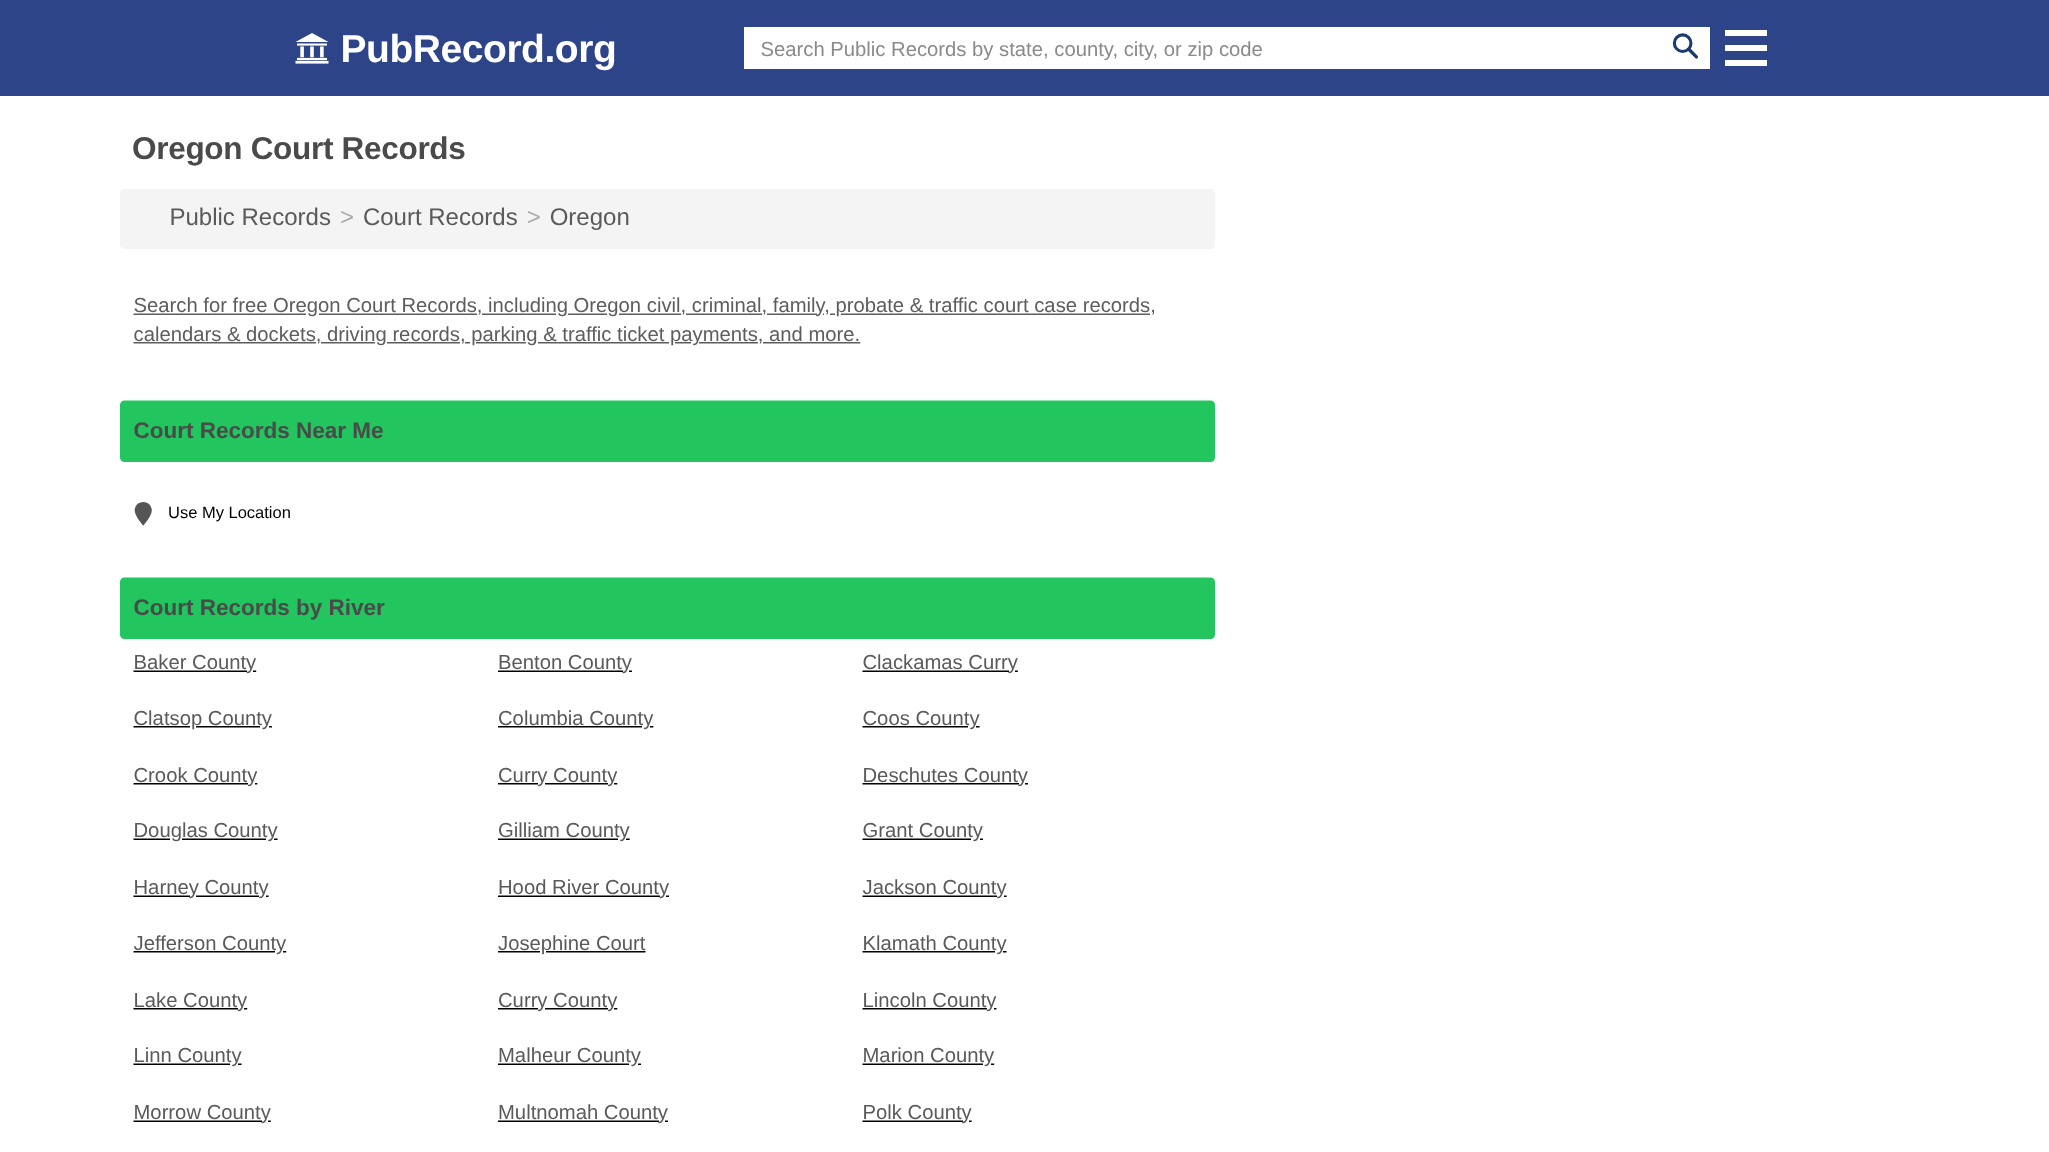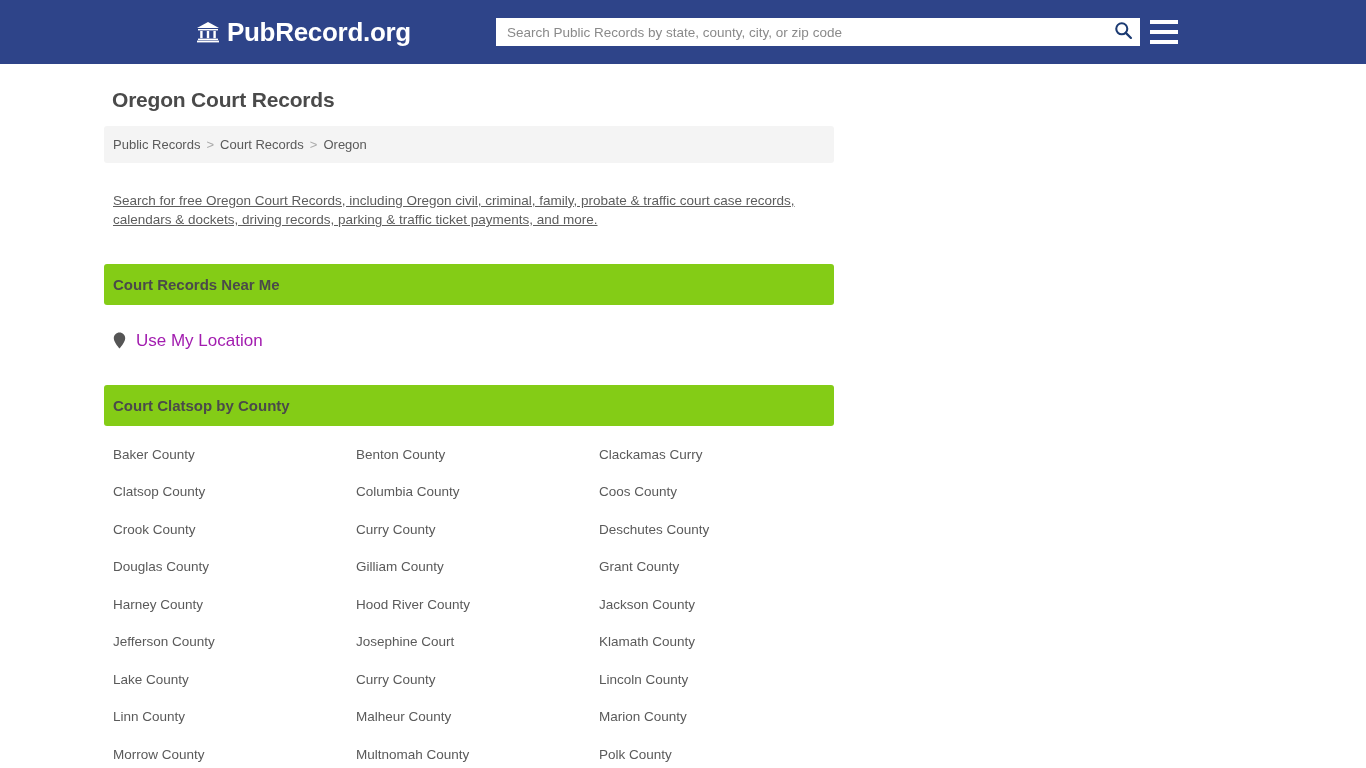--- a/index.html
+++ b/index.html
@@ -97,94 +97,96 @@
   .menu-btn span {
     display: block;
     height: 4px;
     width: 28px;
     background: #ffffff;
   }
 
   
   .page {
     width: 1366px;
-    padding-left: 104px;
+    padding-left: 80px;
   }
   .container { width: 730px; }
 
   .page-title {
     margin: 0;
     padding: 24px 0 14px 8px;
     font-size: 21px;
     font-weight: bold;
     color: #4a4a4a;
     letter-spacing: -0.2px;
   }
 
   .band {
     background: #f4f4f4;
     border-radius: 3px;
     width: 730px;
     padding: 11px 10px 11px 9px;
   }
   .breadcrumb {
-    font-size: 13px;
+    font-size: 16px;
     color: #5a5a5a;
     display: flex;
     align-items: flex-start;
     gap: 6px;
     flex-wrap: wrap;
+    margin-left: 24px;
   }
   .breadcrumb a {
     color: #5a5a5a;
     text-decoration: none;
   }
   .breadcrumb .sep { color: #aaaaaa; }
   .breadcrumb .current { color: #5a5a5a; }
 
   .intro {
     padding: 14px 8px 0 9px;
     font-size: 13.5px;
     line-height: 1.45;
     color: #5d5d5d;
     width: 730px;
     text-decoration: underline;
   }
 
   .section-head {
-    background: #84cc16;
+    background: #22c55e;
     border-radius: 3px;
     width: 730px;
     margin-top: 34px;
     padding: 12px 10px 12px 9px;
     font-size: 15px;
     font-weight: bold;
     color: #4a4a4a;
   }
 
   .near-me {
     padding: 26px 0 0 9px;
     display: flex;
     align-items: center;
     gap: 10px;
   }
   .near-me a {
-    font-size: 17px;
-    color: #a21caf;
+    font-size: 11px;
+    color: #000000;
     text-decoration: none;
   }
   .pin-icon { display: block; width: 13px; height: 17px; }
 
   .county-grid {
-    margin-top: 21px;
+    margin-top: 8px;
     width: 730px;
     display: grid;
     grid-template-columns: 243px 243px 244px;
     row-gap: 22.5px;
     padding-left: 9px;
+    text-decoration: underline;
   }
   .county-grid a {
     font-size: 13.5px;
     color: #5a5a5a;
     text-decoration: none;
     white-space: nowrap;
   }
 </style>
 </head>
 <body>
@@ -246,21 +248,21 @@
 
     <div class="near-me">
       <span class="pin-icon">
         <svg viewBox="0 0 13 17" width="13" height="17" aria-hidden="true">
           <path d="M6.5 0.6C3.3 0.6 0.8 3.1 0.8 6.2c0 4.2 5.7 10.2 5.7 10.2s5.7-6 5.7-10.2c0-3.1-2.5-5.6-5.7-5.6z" fill="#555555"></path>
         </svg>
       </span>
       <a href="#">Use My Location</a>
     </div>
 
-    <div class="section-head">Court Clatsop by County</div>
+    <div class="section-head">Court Records by River</div>
 
     <div class="county-grid">
       <a href="#">Baker County</a>
       <a href="#">Benton County</a>
       <a href="#">Clackamas Curry</a>
       <a href="#">Clatsop County</a>
       <a href="#">Columbia County</a>
       <a href="#">Coos County</a>
       <a href="#">Crook County</a>
       <a href="#">Curry County</a>

